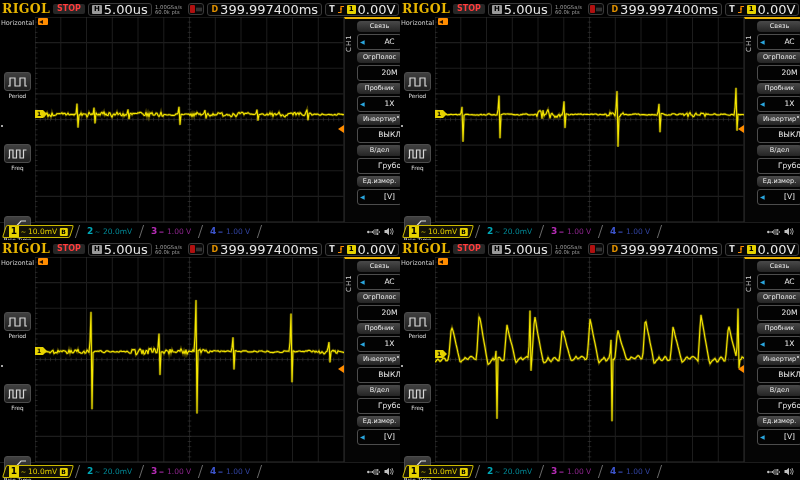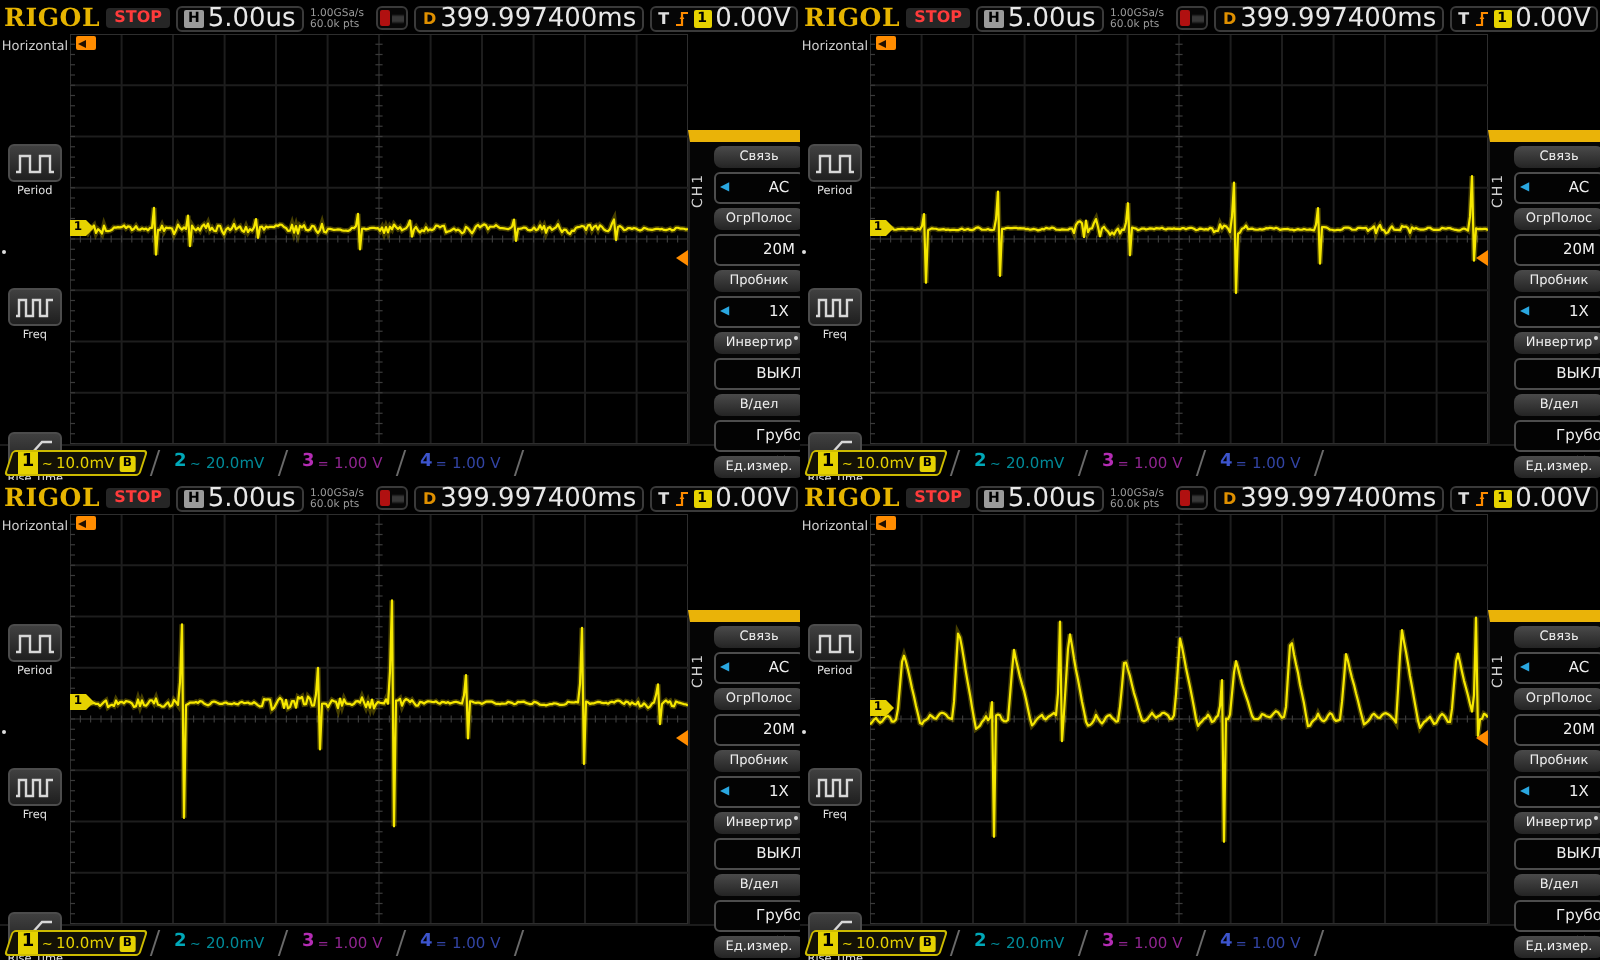--- a/index.html
+++ b/index.html
@@ -35,21 +35,21 @@
   .gridarea{flex:1;position:relative;background:#000;}
   .plot{position:absolute;inset:0;width:100%;height:100%;display:block;}
   .tpos{position:absolute;top:1px;left:3px;width:10px;height:7px;background:#ff8c00;border-radius:1px;display:flex;align-items:center;}
   .tpos i{display:block;width:0;height:0;border-top:2.5px solid transparent;border-bottom:2.5px solid transparent;border-right:4px solid #201000;margin-left:1px;}
   .chpos{position:absolute;left:0;display:flex;align-items:center;}
   .chpos b{background:#e6d200;color:#000;font-size:6px;font-weight:bold;width:8px;height:8px;line-height:8px;text-align:center;display:block;}
   .chpos i{display:block;width:0;height:0;border-top:4px solid transparent;border-bottom:4px solid transparent;border-left:4px solid #e6d200;}
   .trigpos{position:absolute;right:0;width:0;height:0;border-top:4px solid transparent;border-bottom:4px solid transparent;border-right:6px solid #ff8c00;}
 
   
-  .menu{width:56px;flex:none;position:relative;border-left:1px solid #202020;border-top:6px solid #eab308;display:flex;background:#050505;margin-top:48px;}
+  .menu{width:56px;flex:none;position:relative;border-left:1px solid #202020;border-top:2px solid #eab308;display:flex;background:#050505;}
   .menutab{position:absolute;left:0;top:4px;width:11px;height:40px;color:#cfcfcf;font-size:7px;writing-mode:vertical-rl;transform:rotate(180deg);text-align:center;letter-spacing:1px;}
   .menuitems{flex:1;display:flex;flex-direction:column;padding:2px 3px 2px 12px;}
   .mitem{margin-bottom:2.6px;cursor:pointer;}
   .mhead{background:linear-gradient(#4a4a4a,#242424);border-radius:4px;color:#efefef;font-size:6.5px;text-align:center;height:11px;line-height:11px;white-space:nowrap;overflow:hidden;}
   .mval{position:relative;background:#030303;border:1px solid #4d4d4d;border-radius:3px;height:16px;margin-top:1.5px;display:flex;align-items:center;justify-content:center;color:#efefef;font-size:7.5px;padding-left:20px;}
   .marrow{position:absolute;left:2px;color:#2aa7e0;font-size:6px;line-height:1;}
   .pagedot{position:absolute;right:1px;top:97px;width:2px;height:2px;border-radius:50%;background:#ddd;}
 
   
   .bbar{height:18px;display:flex;align-items:center;padding:0 4px;border-top:1px solid #1c1c1c;background:#000;}

